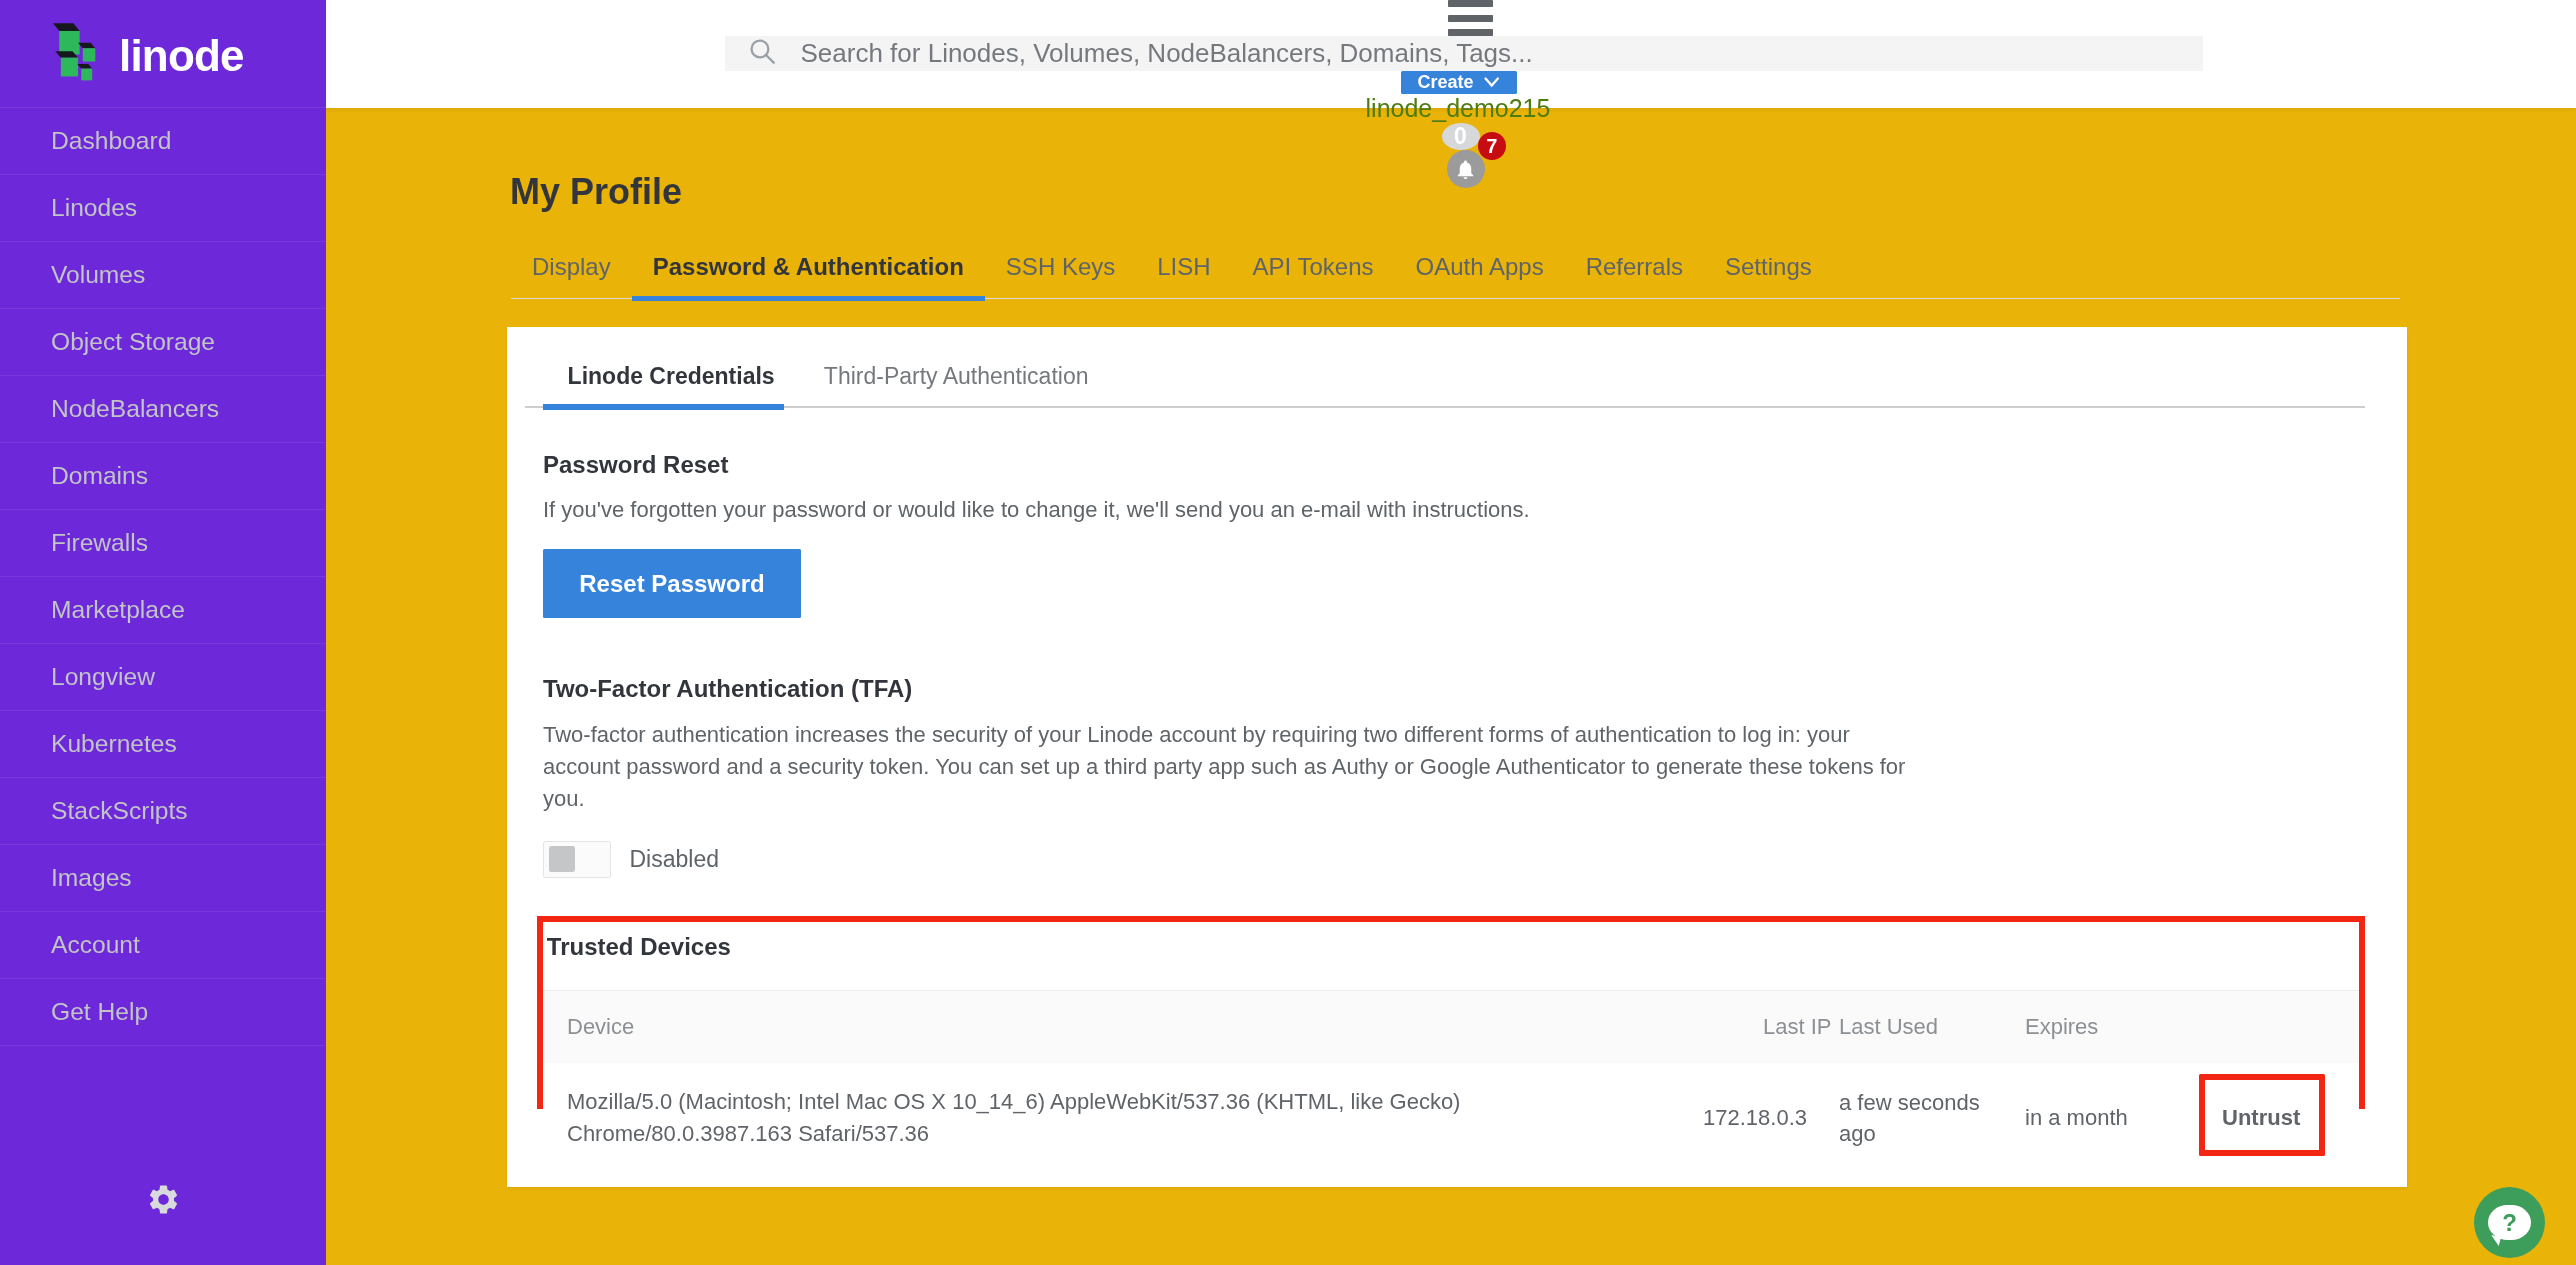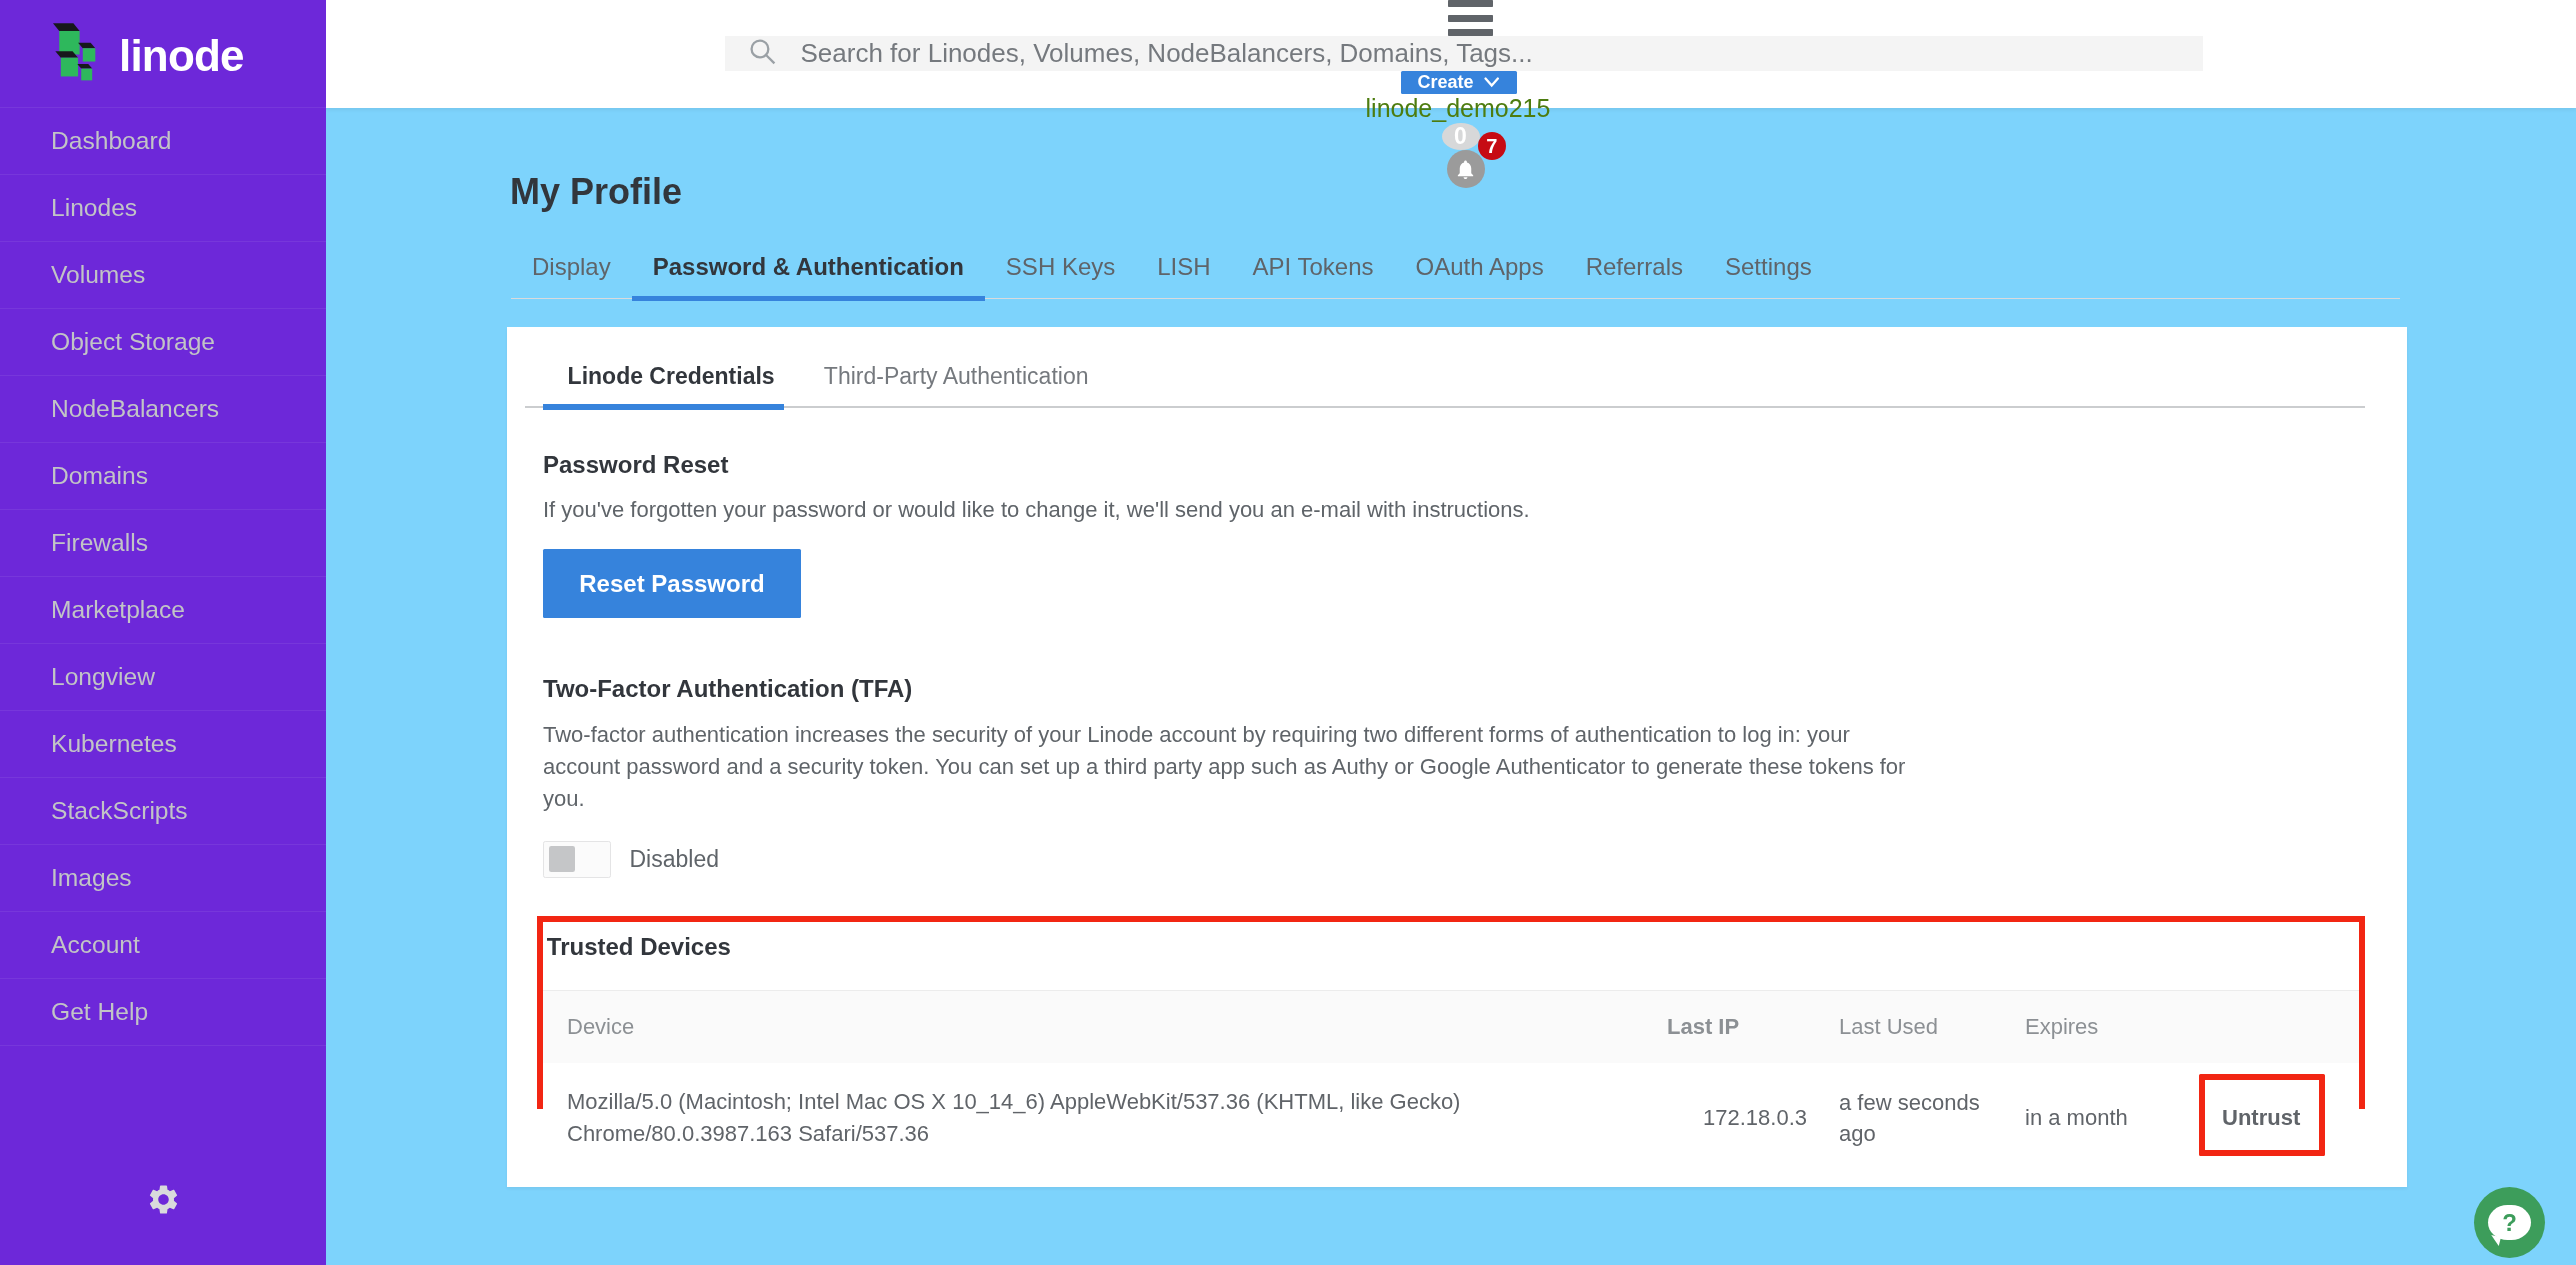--- a/index.html
+++ b/index.html
@@ -33,21 +33,21 @@
           display:flex;align-items:center;justify-content:center;cursor:pointer;}
   .username{margin-left:14px;font-size:25px;color:#4d7c0f;cursor:pointer;}
   .events-badge{margin-left:19px;width:38px;height:38px;border-radius:50%;background:#d7d8d9;color:#ffffff;
                 font-size:23px;font-weight:700;display:flex;align-items:center;justify-content:center;cursor:pointer;}
   .bell-wrap{margin-left:29px;position:relative;width:38px;height:38px;cursor:pointer;}
   .bell-circle{width:38px;height:38px;border-radius:50%;background:#9b9b9b;display:flex;align-items:center;justify-content:center;}
   .notif-badge{position:absolute;top:-18.5px;right:-21.5px;width:28.5px;height:28.5px;border-radius:50%;background:#c60b13;
                color:#fff;font-size:20px;font-weight:700;display:flex;align-items:center;justify-content:center;}
 
   
-  .content{position:absolute;left:326px;top:108px;right:0;bottom:0;background:#7dd3fc;}
+  .content{position:absolute;left:326px;top:108px;right:0;bottom:0;background:#eab308;}
   .page-title{margin:63px 0 0 184px;font-size:36px;font-weight:600;color:#32363c;}
   .tabs{display:flex;margin:40px 0 0 185px;width:1889px;border-bottom:0.8px solid #d9dadc;}
   .tab{padding:0 21px 17px;font-size:24px;color:#5f6469;position:relative;cursor:pointer;white-space:nowrap;}
   .tab.active{color:#32363c;font-weight:600;}
   .tab.active::after{content:"";position:absolute;left:0;right:0;bottom:-3.1px;height:5.4px;background:#3683dc;}
 
   .card{margin:28px 0 0 181px;width:1900px;height:860px;background:#ffffff;box-shadow:0 1.5px 3.1px rgba(0,0,0,0.05);
         box-sizing:border-box;position:relative;}
   .subtab-row{display:flex;padding:31px 0 0 36px;}
   .subtab{padding:0 24.6px;height:37px;display:flex;align-items:center;font-size:23px;color:#75797e;cursor:pointer;white-space:nowrap;}
@@ -65,21 +65,21 @@
   .toggle{width:68px;height:37px;background:#fbfbfb;border:1.5px solid #e4e4e5;border-radius:2.3px;position:relative;
           cursor:pointer;box-sizing:border-box;}
   .toggle .knob{position:absolute;left:4.6px;top:3.8px;width:26px;height:26px;background:#c5c6c8;border-radius:2.3px;}
   .toggle-label{margin-left:18.5px;font-size:23px;color:#5f6469;}
 
   .trusted-box{position:relative;margin:38px 0 0 30px;width:1828px;height:193px;border:6.2px solid #f22613;box-sizing:border-box;}
   .trusted-h{margin:10.8px 0 0 3.8px;font-size:24px;font-weight:700;color:#32363c;}
   .thead{position:absolute;left:0;right:0;top:68px;height:74px;background:#fafafa;border-top:0.8px solid #ececec;
          border-bottom:0.8px solid #e2e2e3;box-sizing:border-box;}
   .thead span{position:absolute;top:50%;transform:translateY(-50%);font-size:22px;color:#8c9094;white-space:nowrap;}
-  .col-device{left:24px;} .col-ip{left:1124px;font-weight:bold;} .col-used{left:1296px;} .col-exp{left:1482px;}
+  .col-device{left:24px;} .col-ip{left:1220px;} .col-used{left:1296px;} .col-exp{left:1482px;}
   .trow{position:absolute;left:0;right:0;top:141px;height:111px;background:#ffffff;}
   .trow .cell{position:absolute;top:50%;transform:translateY(-50%);font-size:22px;color:#606469;}
   .c-device{left:24px;width:1107px;line-height:32px;}
   .c-device span{display:block;white-space:nowrap;}
   .c-ip{left:1160px;white-space:nowrap;}
   .c-used{left:1296px;width:142px;line-height:31px;}
   .c-exp{left:1482px;white-space:nowrap;}
   .c-action{left:1679px;color:#3683dc;font-weight:600;font-size:24px;cursor:pointer;white-space:nowrap;}
   .untrust-box{position:absolute;left:1656px;top:11.5px;width:126px;height:82px;border:6.2px solid #f22613;
                box-sizing:border-box;border-radius:1.5px;pointer-events:none;}

